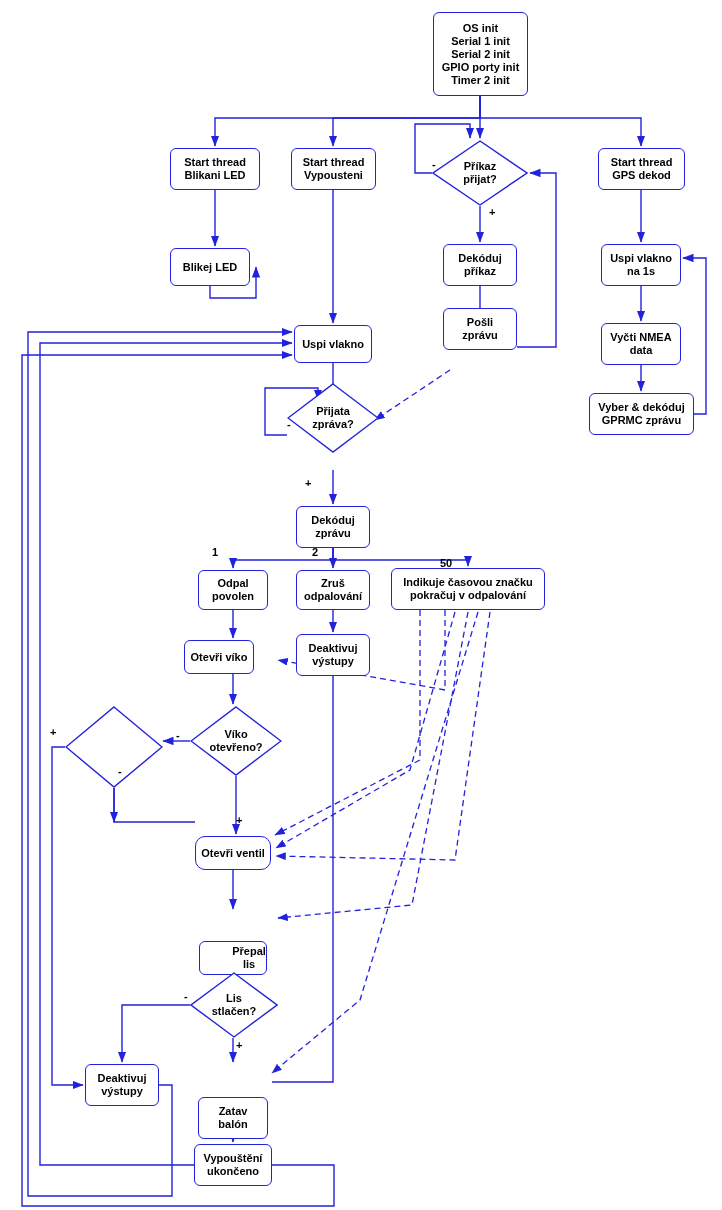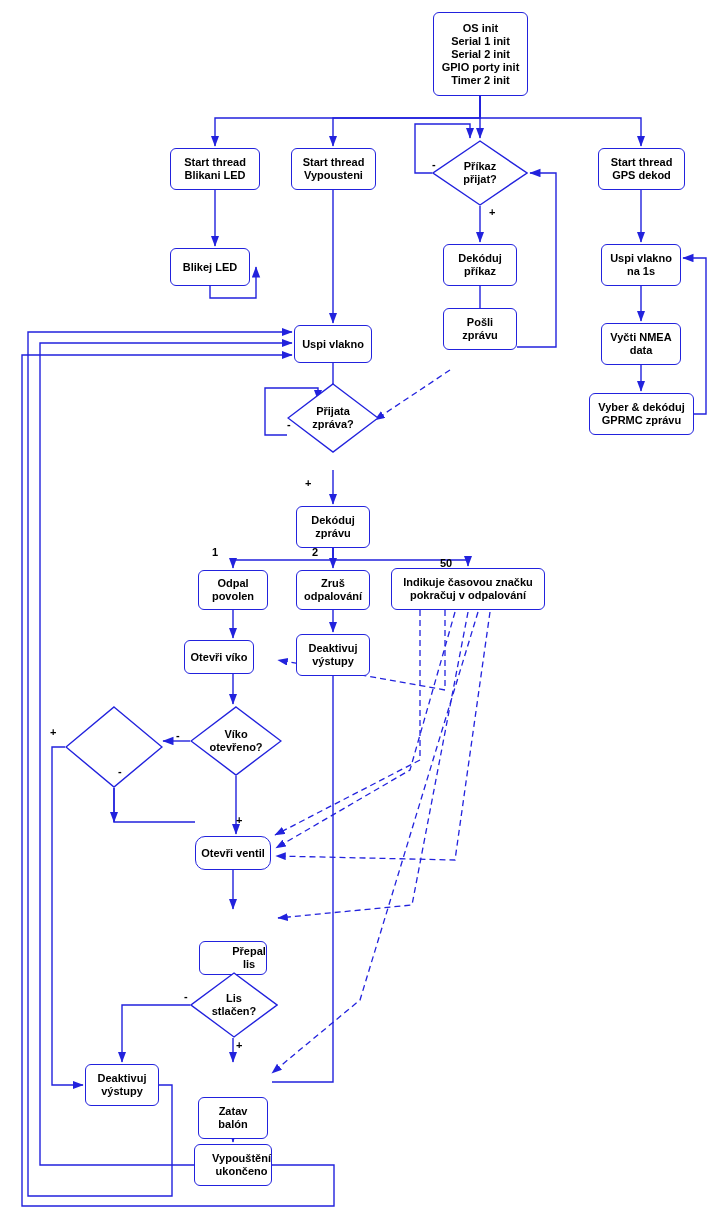--- a/index.html
+++ b/index.html
@@ -211,21 +211,21 @@
       <div class="node box" style="left: 195px; top: 836px; width: 76px; height: 34px; border-radius: 10px;"><div>Otevři ventil</div></div>
       <div class="node box" style="left: 199px; top: 941px; width: 68px; height: 34px; padding-left: 32px;"><div>Přepal lis</div></div>
       <div class="node diamond-wrap" style="left: 190px; top: 972px; width: 88px; height: 66px; justify-content: center;"><svg class="diamond-shape" viewBox="0 0 88 66" preserveAspectRatio="none">
           <path d="M44,1 L87,33 L44,65 L1,33 Z" fill="#ffffff" stroke="#2222dd" stroke-width="1.4"></path>
         </svg><div class="diamond-label">Lis
 stlačen?</div></div>
       <div class="node box" style="left: 85px; top: 1064px; width: 74px; height: 42px;"><div>Deaktivuj
 výstupy</div></div>
       <div class="node box" style="left: 198px; top: 1064px; width: 70px; height: 42px; margin-top: 33px;"><div>Zatav
 balón</div></div>
-      <div class="node box" style="left: 194px; top: 1144px; width: 78px; height: 42px; justify-content: flex-end;"><div>Vypouštění
+      <div class="node box" style="left: 194px; top: 1144px; width: 78px; height: 42px;"><div>Vypouštění
 ukončeno</div></div>
     </div>
   <div id="labels-layer">
       <span class="edge-label" style="left: 432px; top: 158px;">-</span>
       <span class="edge-label" style="left: 489px; top: 206px;">+</span>
       <span class="edge-label" style="left: 287px; top: 418px;">-</span>
       <span class="edge-label" style="left: 305px; top: 477px;">+</span>
       <span class="edge-label" style="left: 212px; top: 546px;">1</span>
       <span class="edge-label" style="left: 312px; top: 546px;">2</span>
       <span class="edge-label" style="left: 440px; top: 557px;">50</span>

